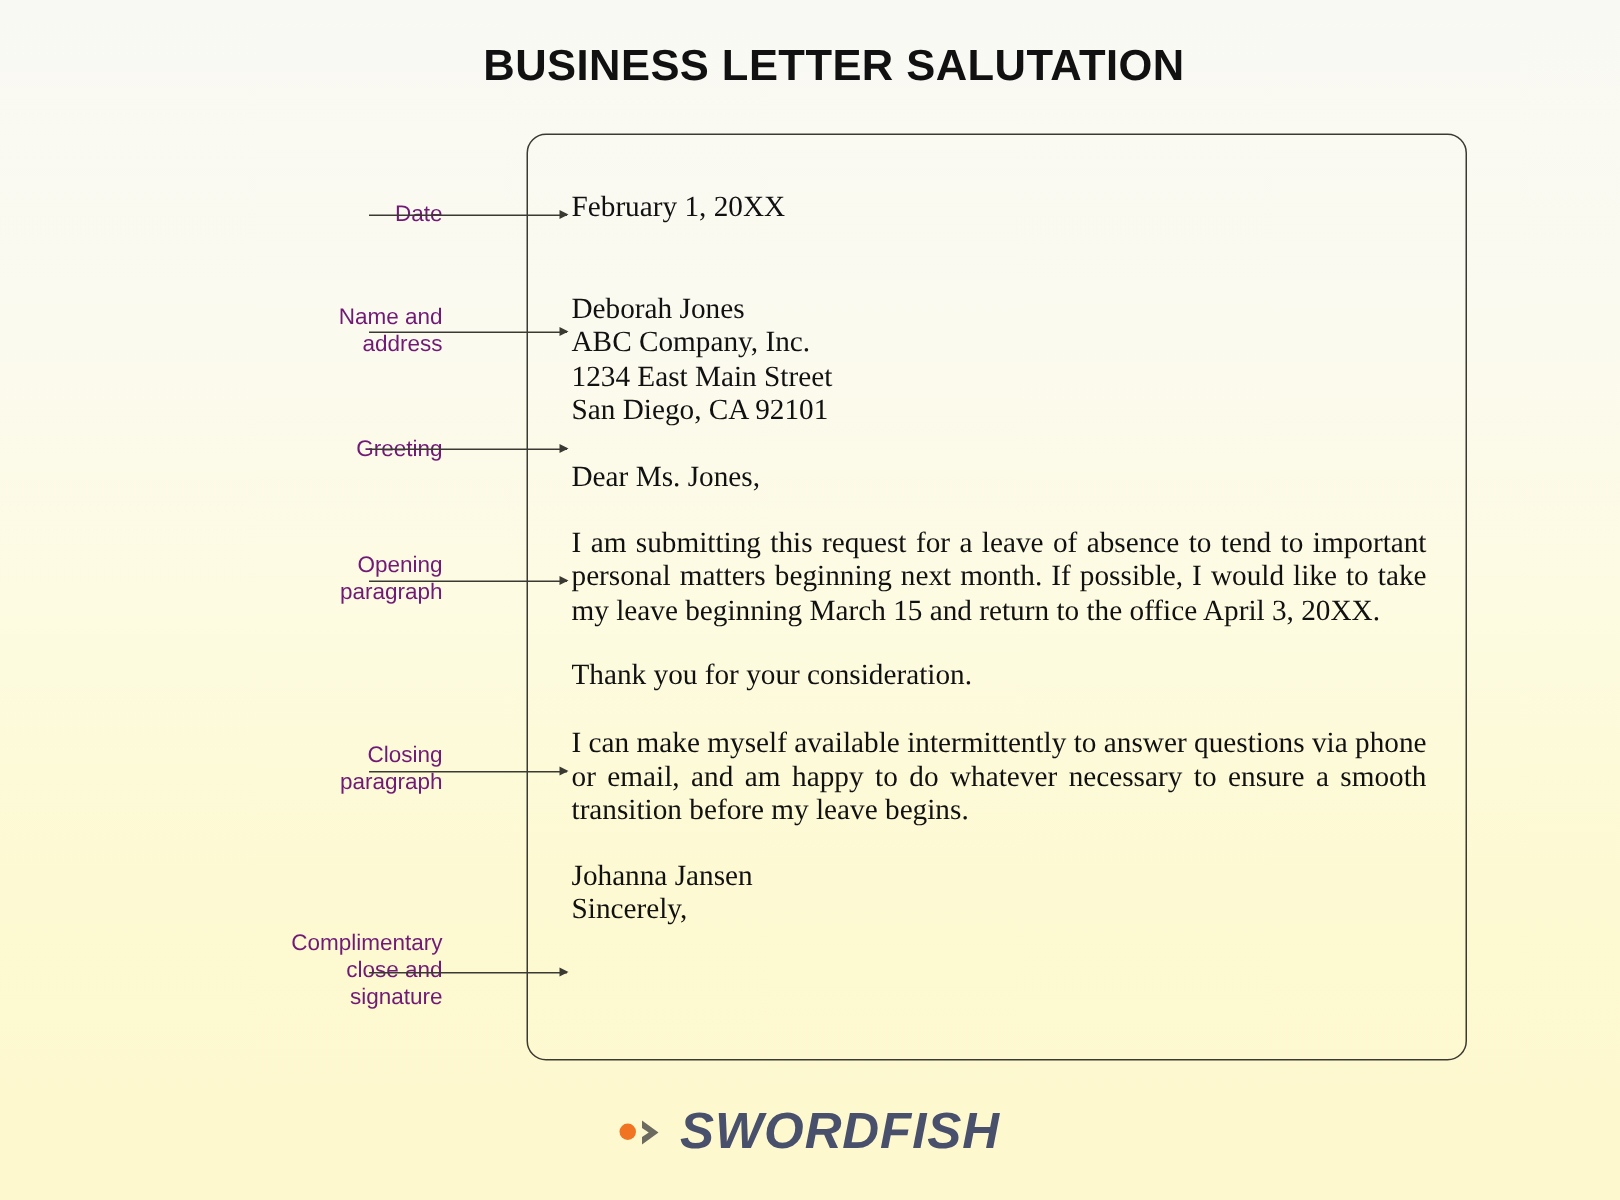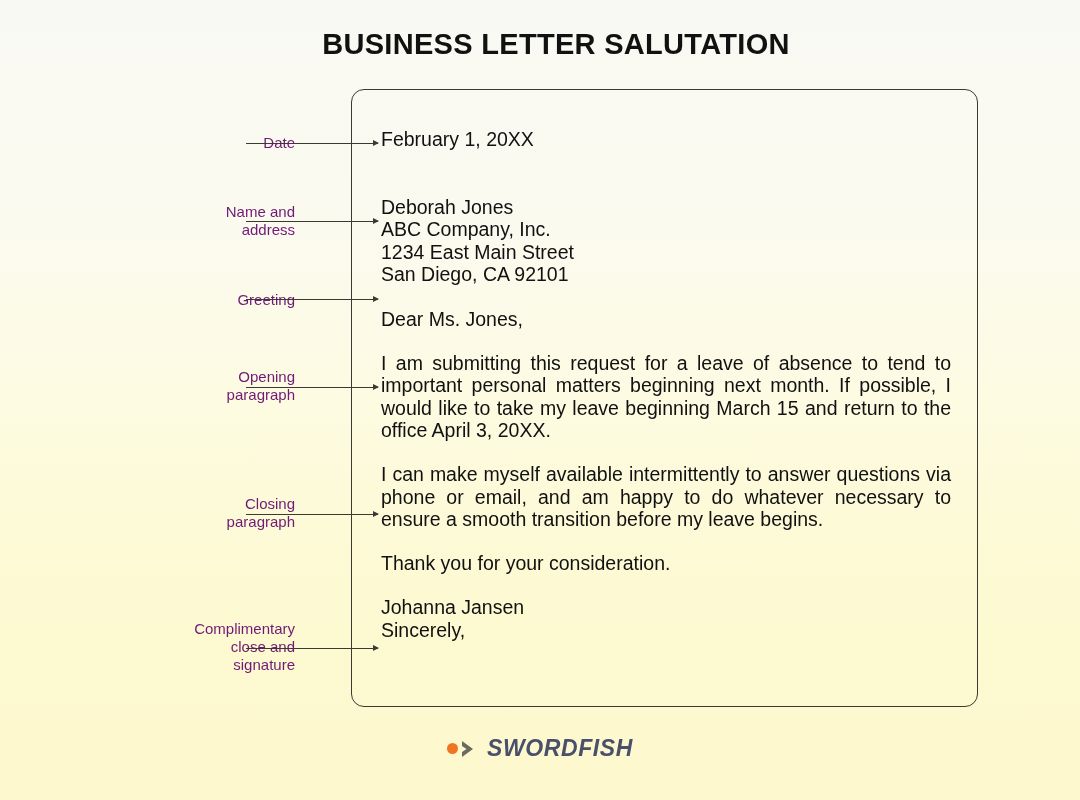--- a/index.html
+++ b/index.html
@@ -49,20 +49,21 @@
 
   
   .letter-body {
     position: absolute;
     left: 381px;
     top: 128px;
     width: 570px;
     font-size: 19.5px;
     line-height: 22.6px;
     color: #111111;
+    font-family: Liberation Serif, serif;
   }
   .lb-block { margin: 0; }
   .lb-date { margin-bottom: 22px; }
   .lb-address { margin-bottom: 22px; margin-top: 45px; }
   .lb-greeting { margin-bottom: 21px; }
   .lb-para {
     text-align: justify;
     text-justify: inter-word;
     margin-bottom: 21px;
   }
@@ -131,21 +132,21 @@
     border-radius: 50%;
     background: #f07422;
     display: block;
   }
   .logo-chevron {
     display: block;
     width: 16px;
     height: 20px;
   }
   .logo-word {
-    font-size: 23px;
+    font-size: 34px;
     font-weight: bold;
     font-style: italic;
     letter-spacing: 0.6px;
     color: #49506b;
   }
 </style>
 </head>
 <body>
 
 <div class="page-title">BUSINESS LETTER SALUTATION</div>
@@ -159,23 +160,23 @@
     <div>Deborah Jones</div>
     <div>ABC Company, Inc.</div>
     <div>1234 East Main Street</div>
     <div>San Diego, CA 92101</div>
   </div>
 
   <p class="lb-block lb-greeting">Dear Ms. Jones,</p>
 
   <p class="lb-block lb-para">I am submitting this request for a leave of absence to tend to important personal matters beginning next month. If possible, I would like to take my leave beginning March 15 and return to the office April 3, 20XX.</p>
 
+  <p class="lb-block lb-thanks">Thank you for your consideration.</p>
+
   <p class="lb-block lb-para">I can make myself available intermittently to answer questions via phone or email, and am happy to do whatever necessary to ensure a smooth transition before my leave begins.</p>
-
-  <p class="lb-block lb-thanks">Thank you for your consideration.</p>
 
   <div class="lb-block lb-sign">
     <div>Johanna Jansen</div>
     <div>Sincerely,</div>
   </div>
 </div>
 
 <div class="annot annot-date">Date</div>
 
 <div class="annot annot-name">

